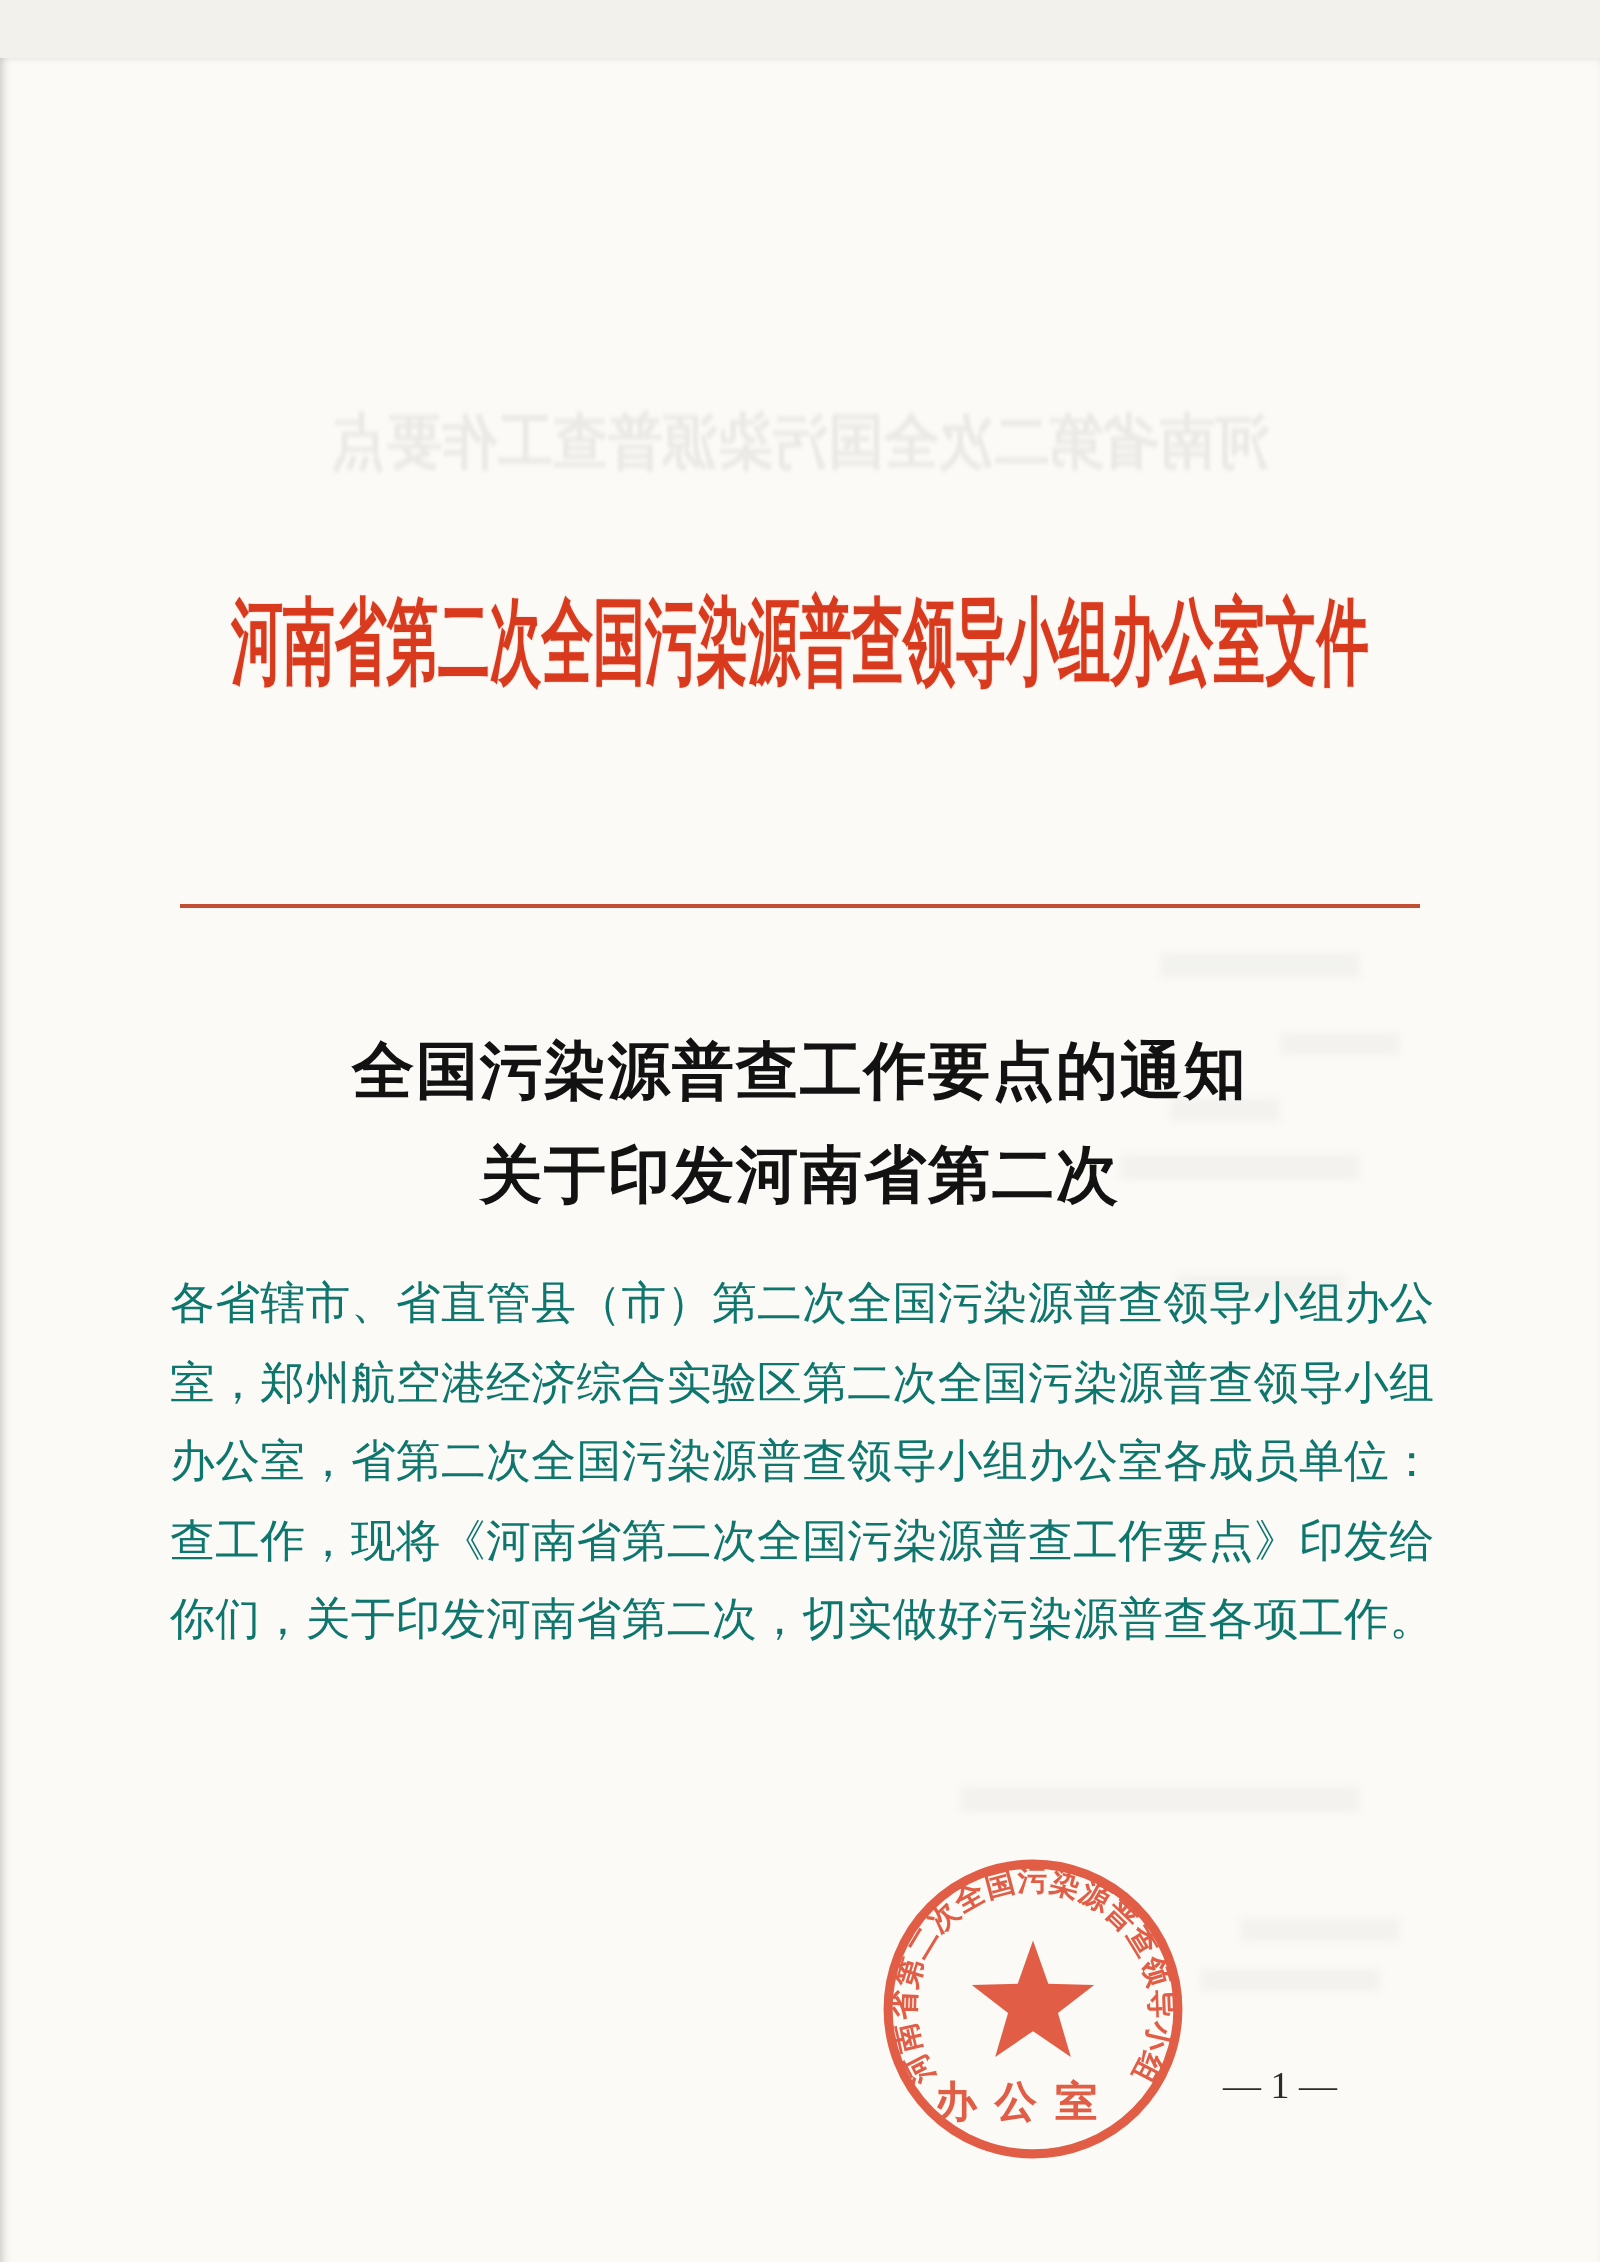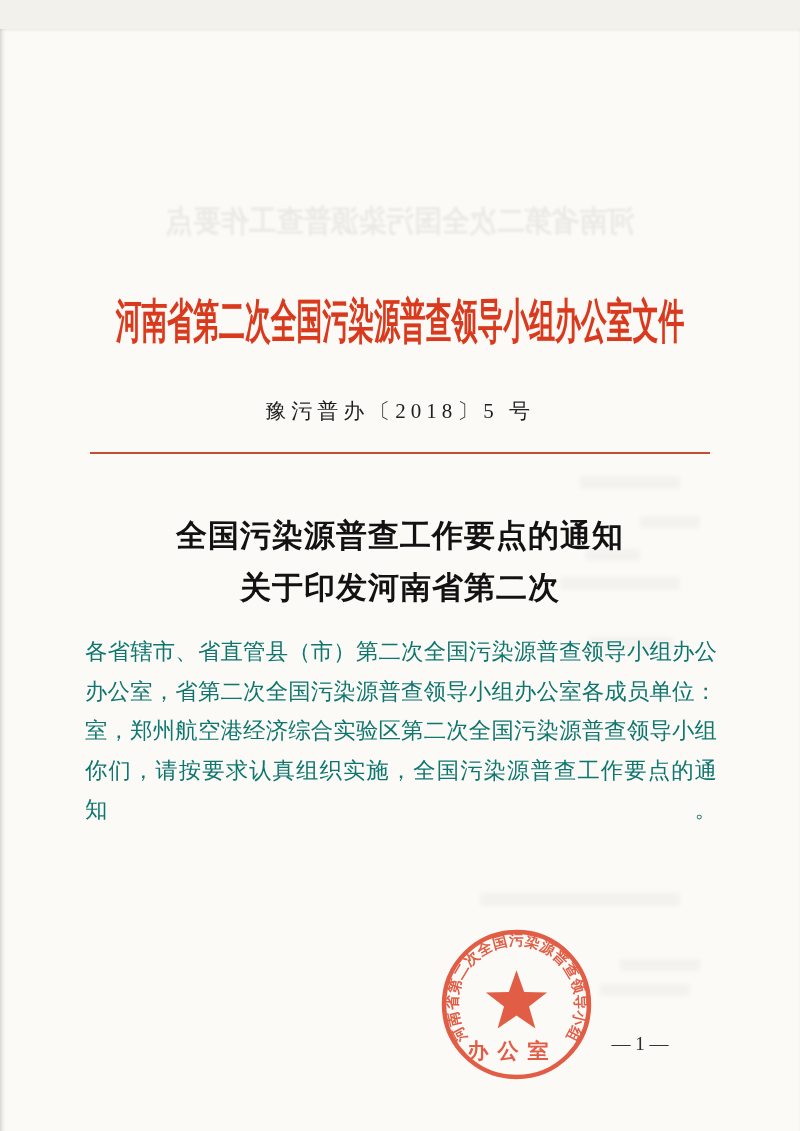--- a/index.html
+++ b/index.html
@@ -90,34 +90,34 @@
   <div class="bm" style="left:560px;top:548px;width:120px;height:13px;"></div>
   <div class="bm" style="left:588px;top:608px;width:85px;height:13px;"></div>
   <div class="bm" style="left:480px;top:864px;width:200px;height:13px;"></div>
   <div class="bm" style="left:620px;top:930px;width:80px;height:12px;"></div>
   <div class="bm" style="left:600px;top:955px;width:90px;height:12px;"></div>
 
   <div class="header-wrap">
     <div class="header-title">河南省第二次全国污染源普查领导小组办公室文件</div>
   </div>
 
-  <div class="doc-number">豫污普办〔2018〕5 号</div>
 
   <div class="red-rule"></div>
 
   <div class="doc-title">
     <div>全国污染源普查工作要点的通知</div>
     <div>关于印发河南省第二次</div>
   </div>
 
   <div class="body-text">
     <div class="line">各省辖市、省直管县（市）第二次全国污染源普查领导小组办公</div>
+    <div class="line">室，郑州航空港经济综合实验区第二次全国污染源普查领导小组</div>
     <div class="line">办公室，省第二次全国污染源普查领导小组办公室各成员单位：</div>
-    <div class="line">室，郑州航空港经济综合实验区第二次全国污染源普查领导小组</div>
-    <div class="line">你们，请按要求认真组织实施，全国污染源普查工作要点的通知。</div>
+    <div class="line">查工作，现将《河南省第二次全国污染源普查工作要点》印发给</div>
+    <div class="line">你们，关于印发河南省第二次，切实做好污染源普查各项工作。</div>
   </div>
 
 
   <svg class="seal" viewBox="-80 -80 160 160">
     <defs>
       <path id="sealArc" d="M -48.3 33.8 A 59 59 0 1 1 48.3 33.8" fill="none"></path>
     </defs>
     <circle class="ring" cx="0" cy="0" r="72"></circle>
     <path class="ink" d="M 0 -34 L -7.6 -12.5 L -30.4 -11.9 L -12.4 2 L -18.8 23.9 L 0 11 L 18.8 23.9 L 12.4 2 L 30.4 -11.9 L 7.6 -12.5 Z"></path>
     <text class="ink arc-text">

